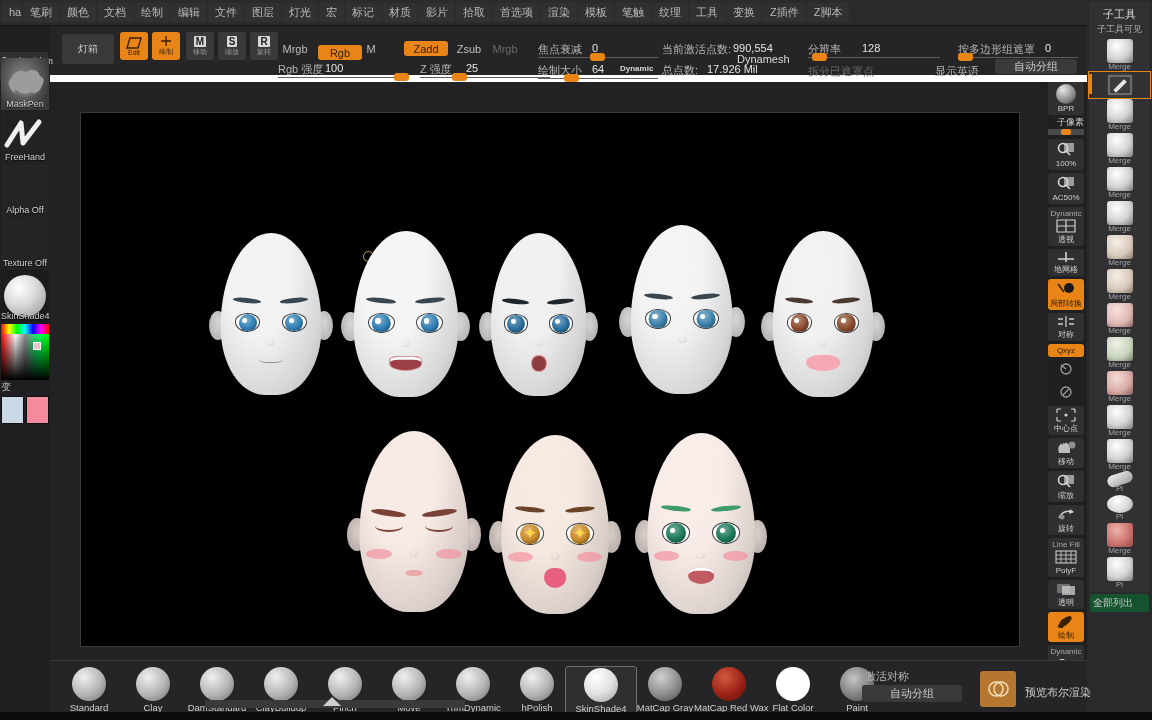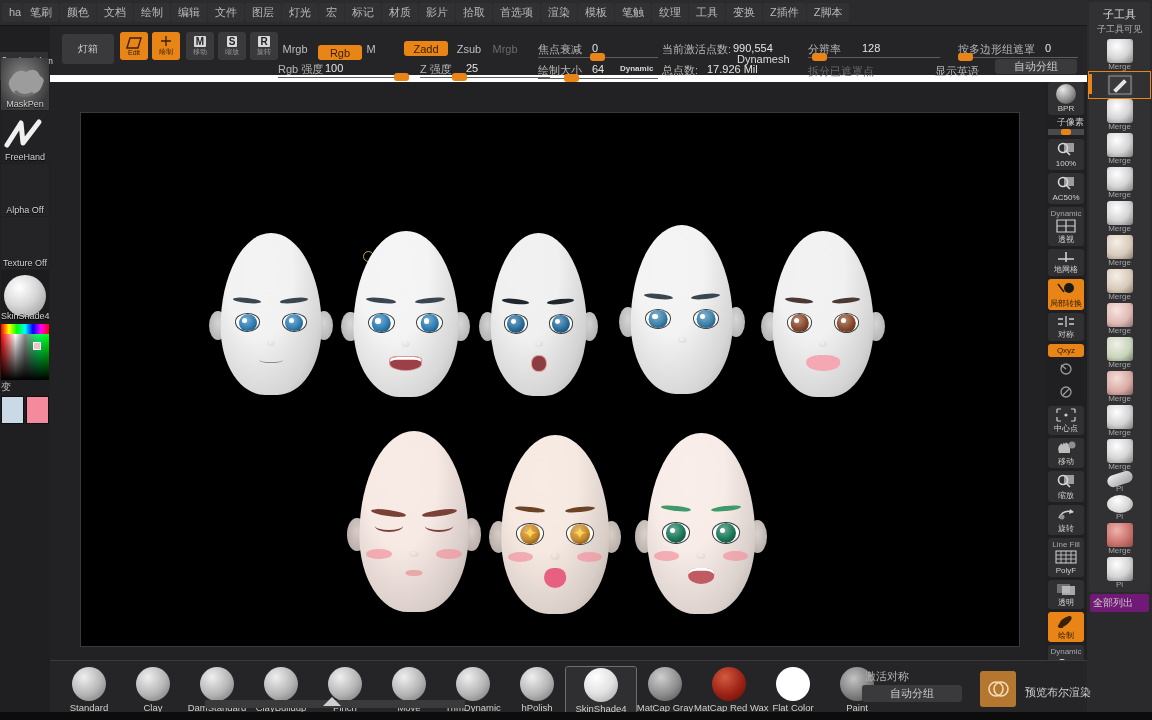--- a/index.html
+++ b/index.html
@@ -146,21 +146,21 @@
     padding: 1px 0; position: relative;
   }
   .rb-thumb {
     width: 26px; height: 24px; border-radius: 3px;
     background: radial-gradient(circle at 38% 32%, #f2f2f2, #9a9a9a 62%, #4f4f4f);
   }
   .rb-cap { font-size: 8px; color: #a6a6a8; white-space: nowrap; margin-top:-1px; }
   .rb-title { font-size: 11px; color: #dadada; text-align:center; padding: 3px 0 1px 0; }
   .rb-sub { font-size: 9px; color: #b2b2b4; text-align:center; padding-bottom:2px; }
   .rb-btn {
-    margin: 2px 3px; background: #701a75; border-radius: 2px;
+    margin: 2px 3px; background: #14532d; border-radius: 2px;
     font-size: 10px; color: #cacaca; padding: 2px 3px; white-space: nowrap; overflow:hidden;
   }
   .rb-sel { outline: 1px solid #e98517; }
   .rb-marker {
     position:absolute; left:-1px; top:2px; width:4px; height:20px; background:#e98517;
   }
 
   
   .bottombar {
     position: absolute; left: 50px; top: 660px; width: 1037px; height: 60px;

